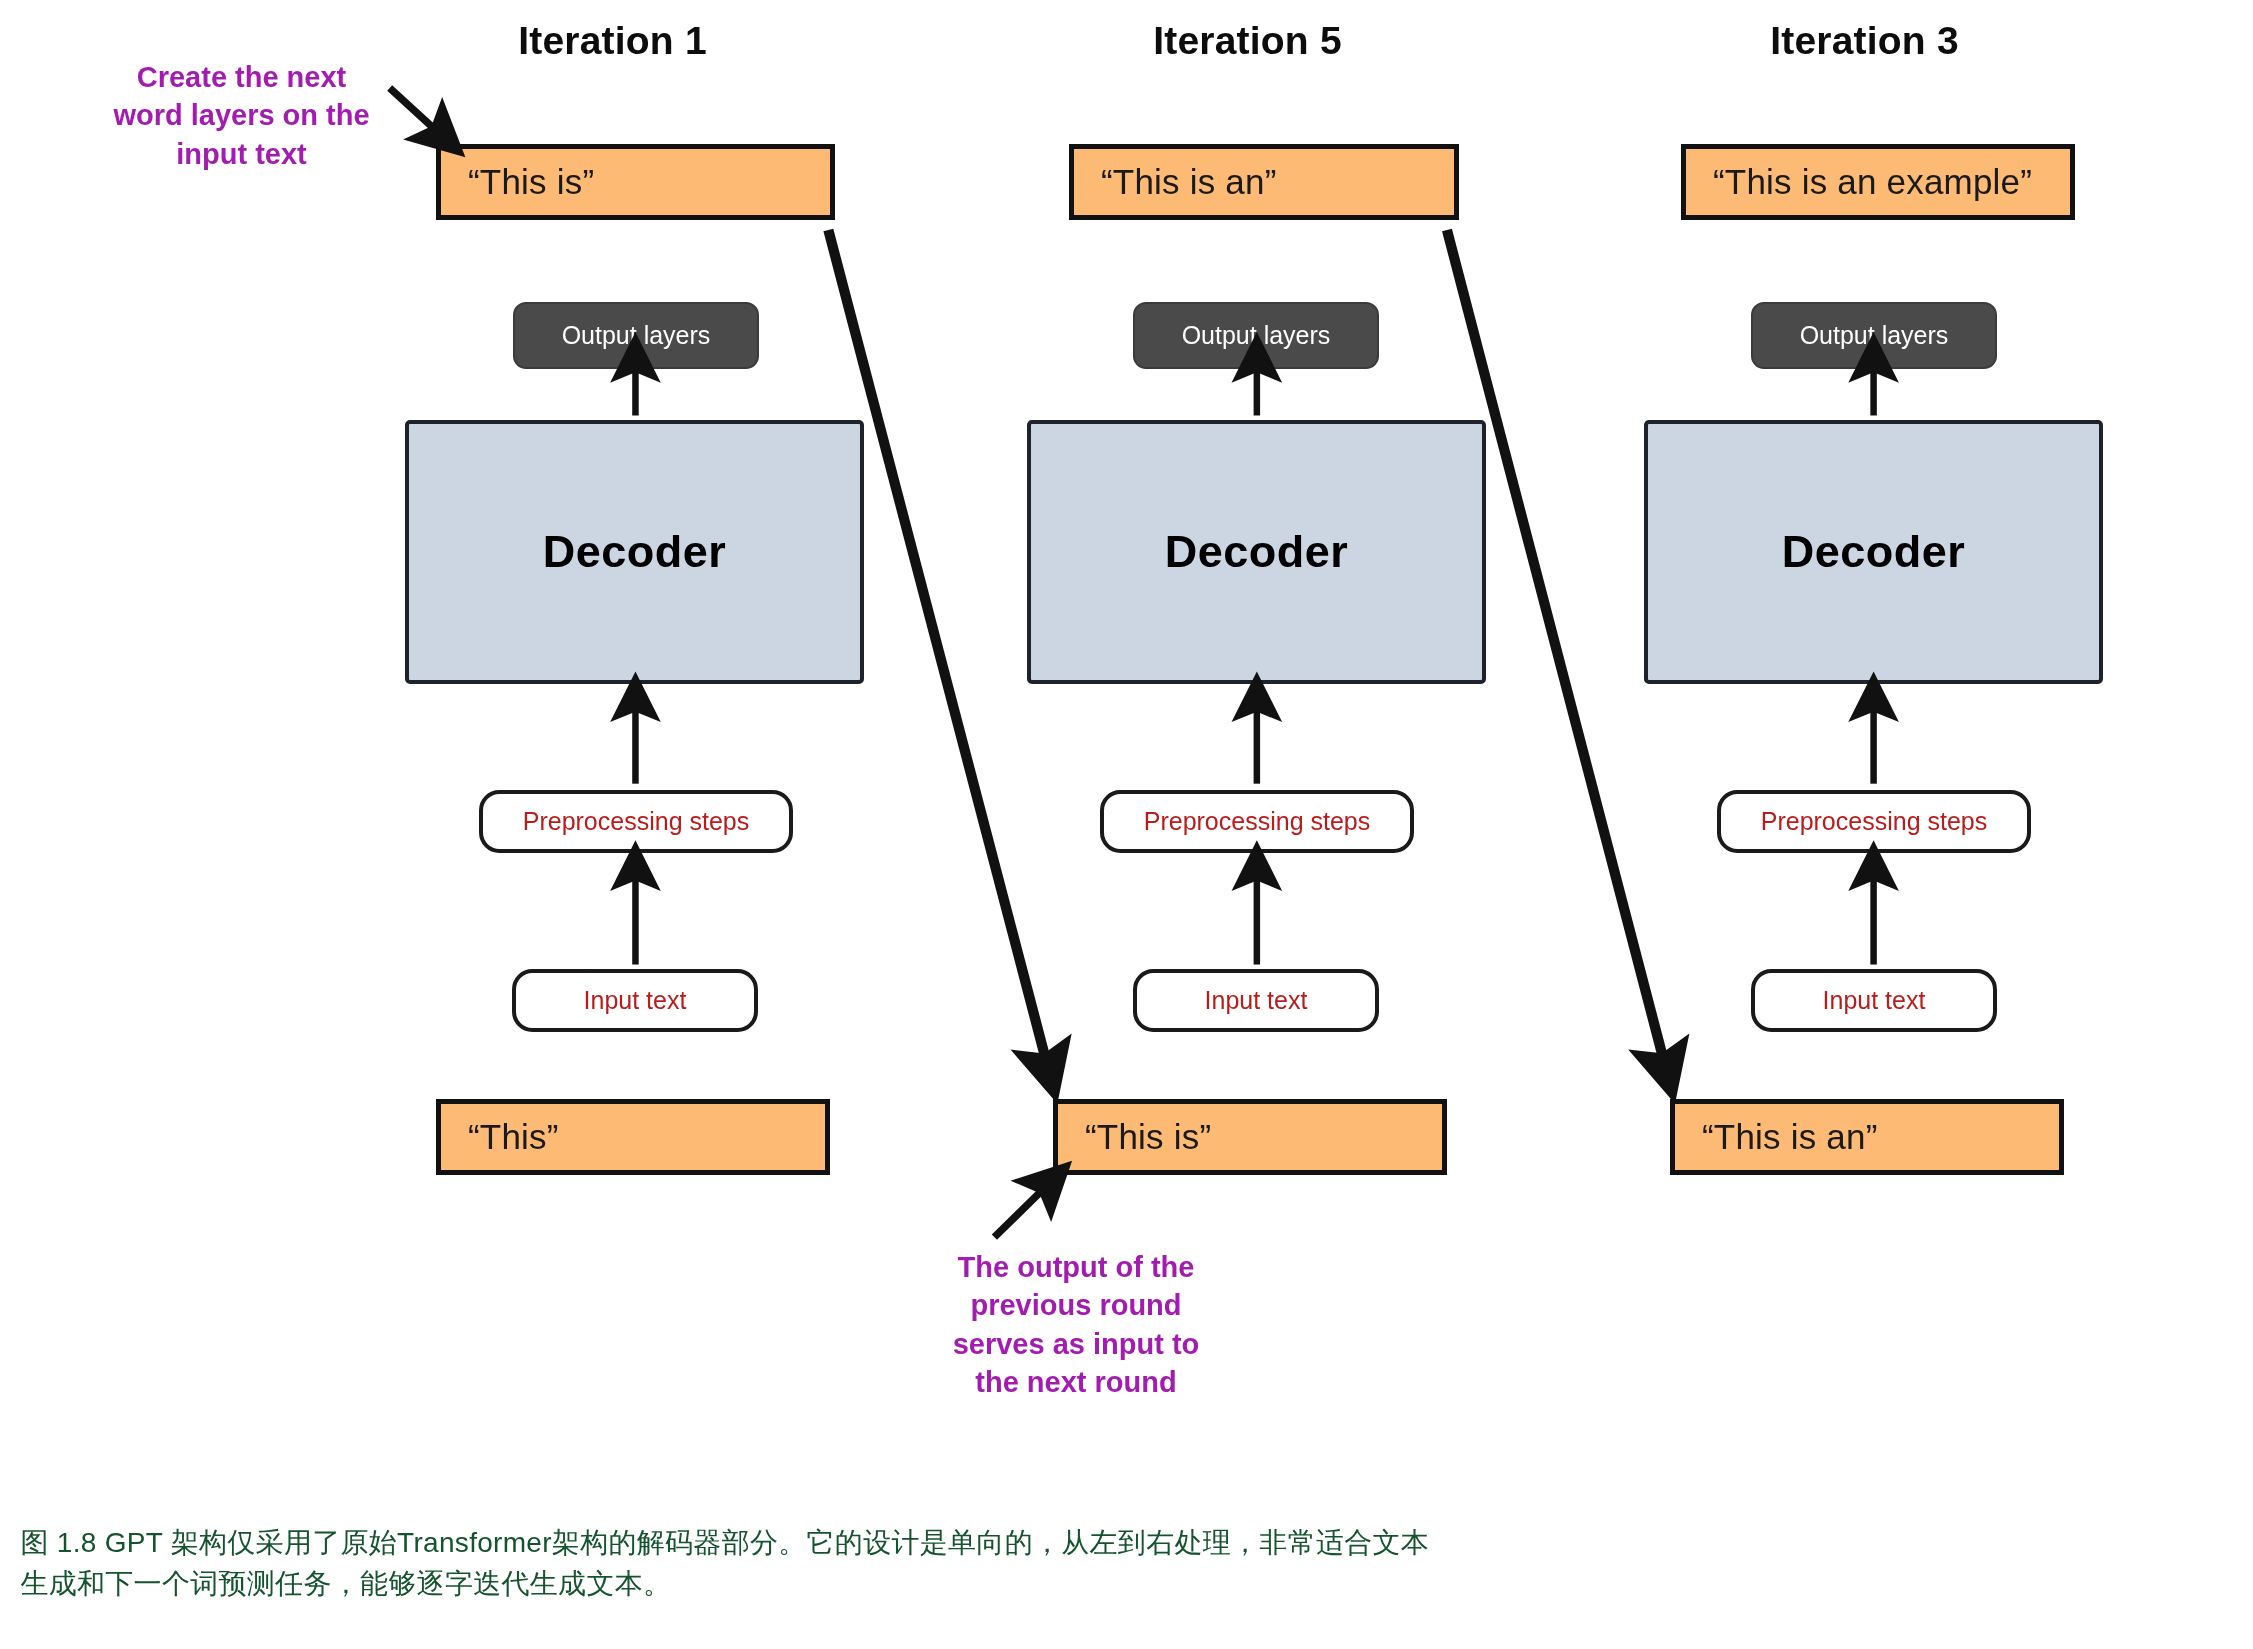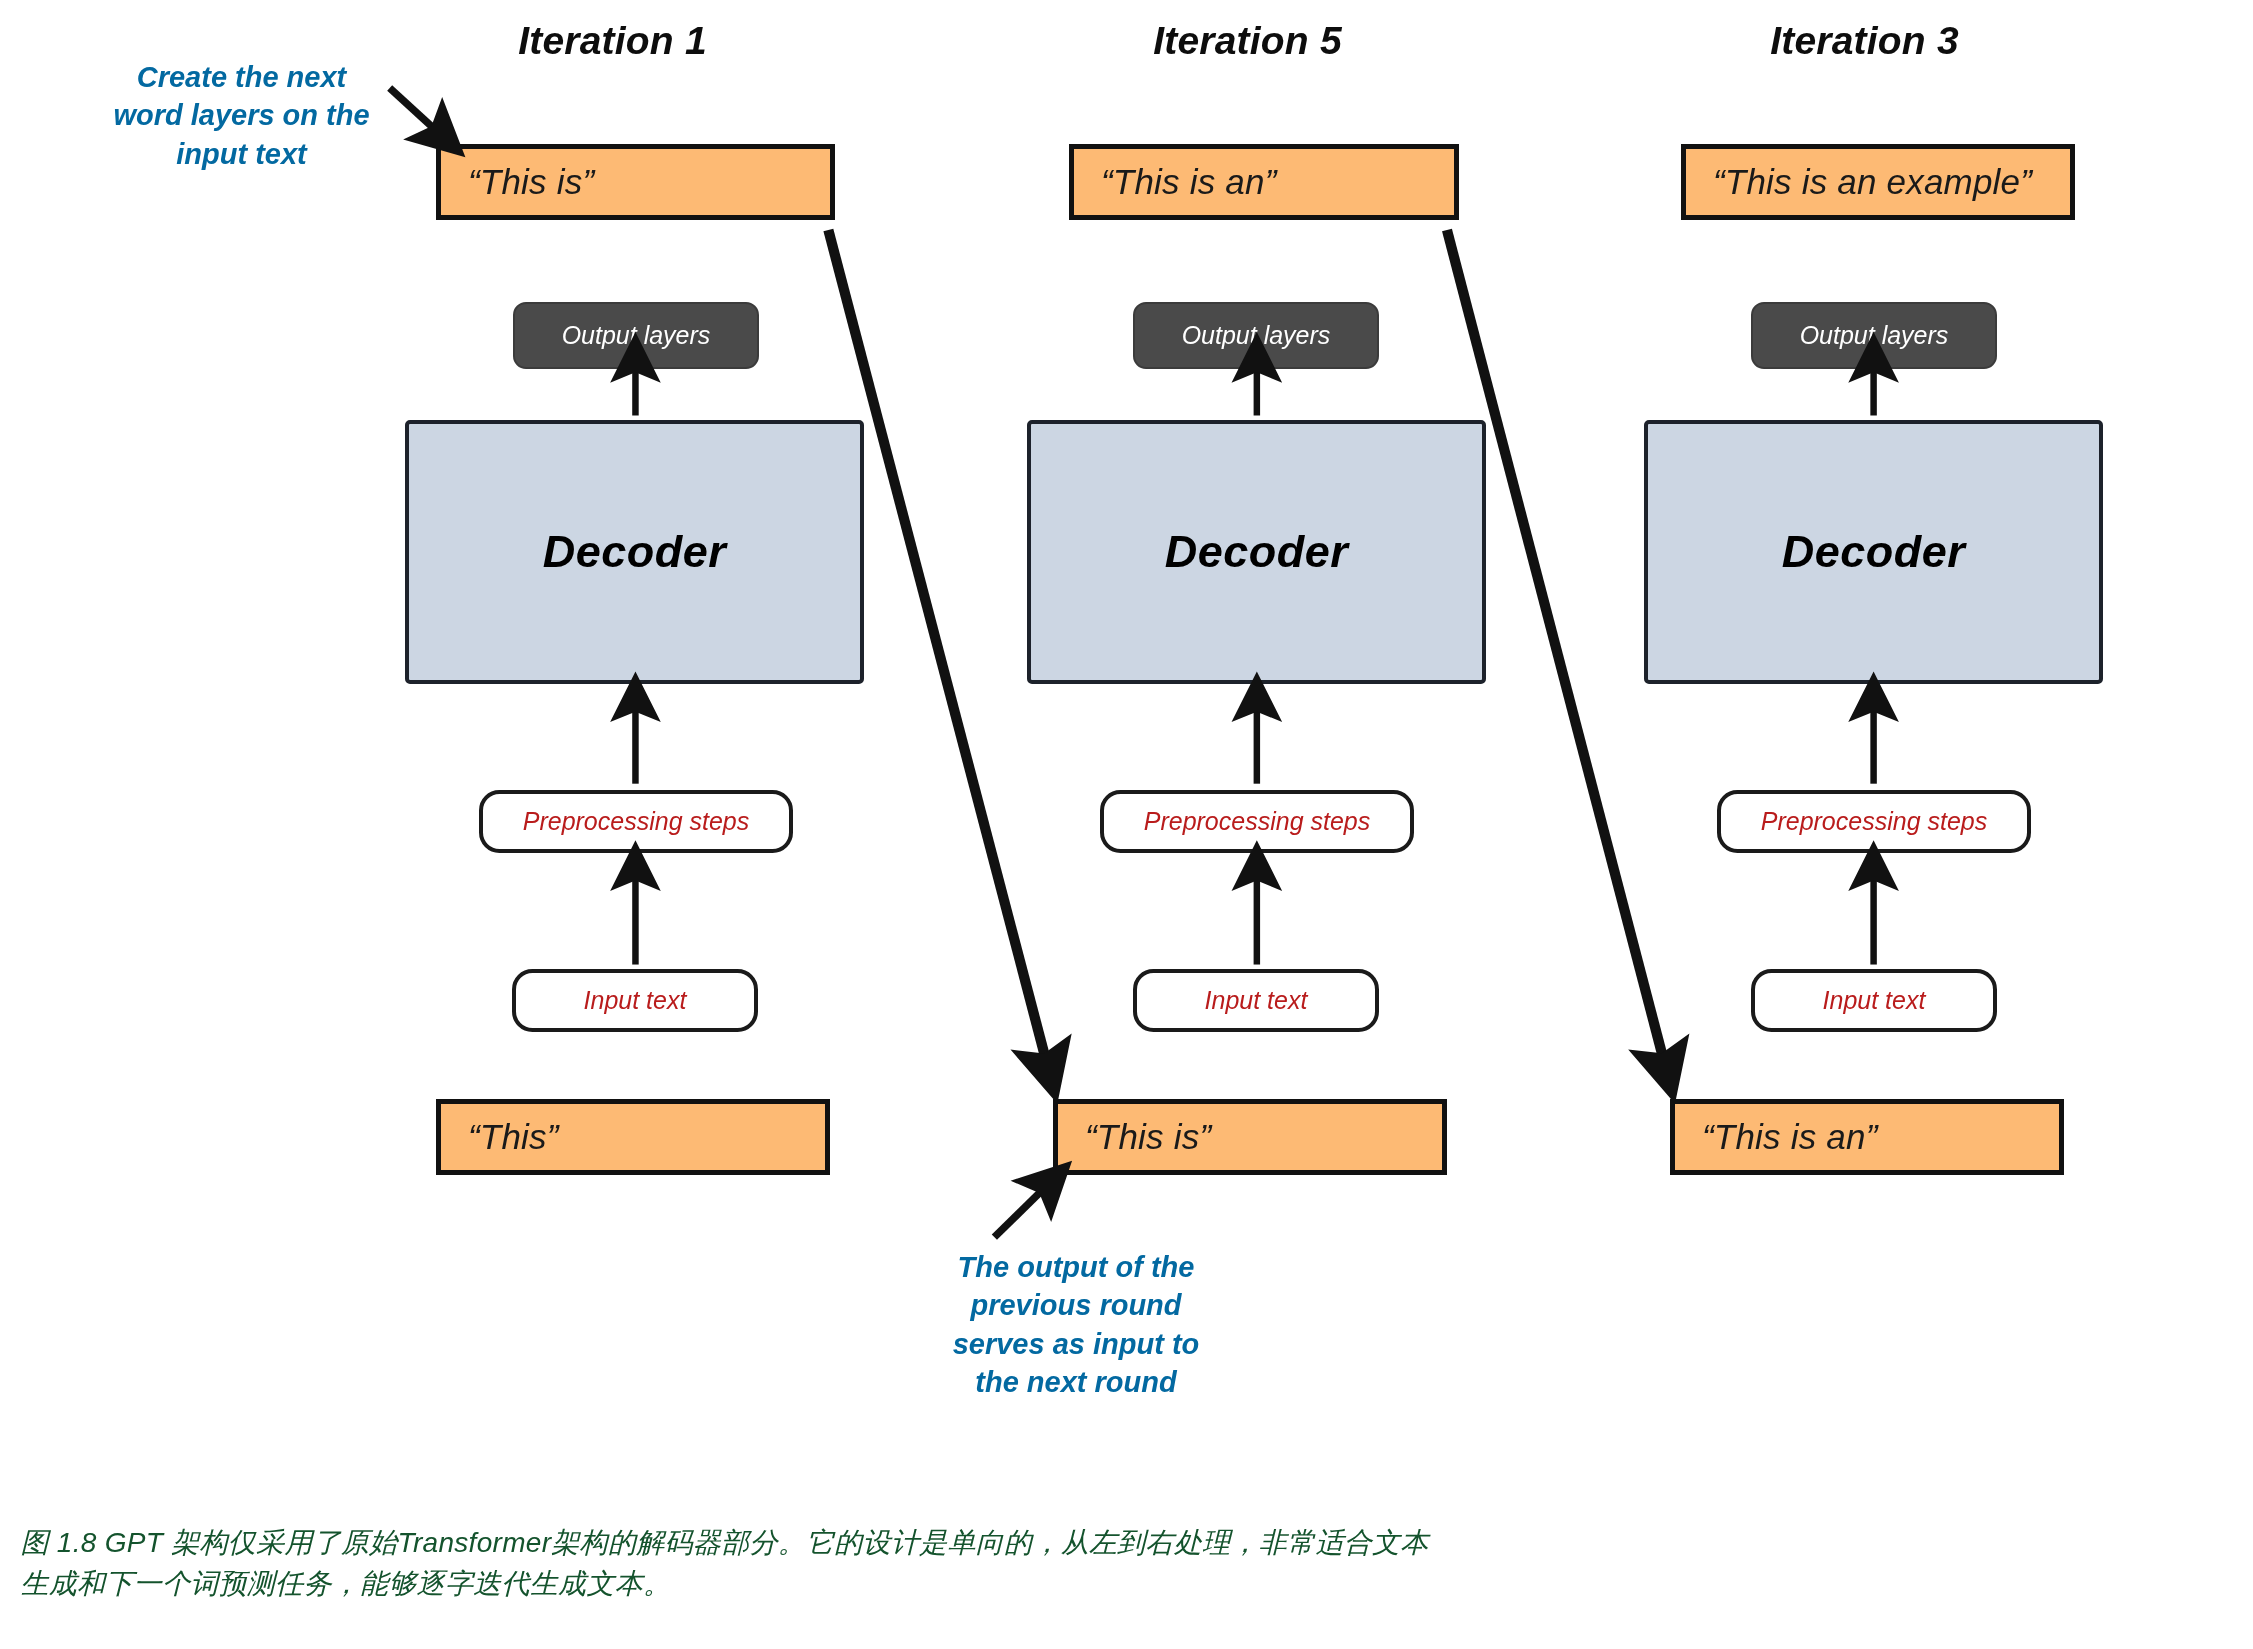--- a/index.html
+++ b/index.html
@@ -16,21 +16,21 @@
   }
 
   #canvas {
     position: absolute;
     left: 0; top: 0;
     width: 2254px;
     height: 1649px;
   }
 
   
-  .abs { position: absolute; box-sizing: border-box; font-style: italic; }
+  .abs { position: absolute; box-sizing: border-box; }
 
   
   .iter-title {
     font-size: 39px;
     font-weight: bold;
     color: #0d0d0d;
     text-align: center;
     letter-spacing: 0.2px;
     white-space: nowrap;
   }
@@ -87,21 +87,21 @@
     display: flex;
     align-items: center;
     justify-content: center;
     white-space: nowrap;
   }
 
   
   .note {
     font-size: 29px;
     font-weight: bold;
-    color: #0369a1;
+    color: #a21caf;
     text-align: center;
     line-height: 1.32;
   }
 
   
   .caption {
     font-size: 28px;
     color: #14532d;
     line-height: 1.45;
     letter-spacing: 0.3px;

